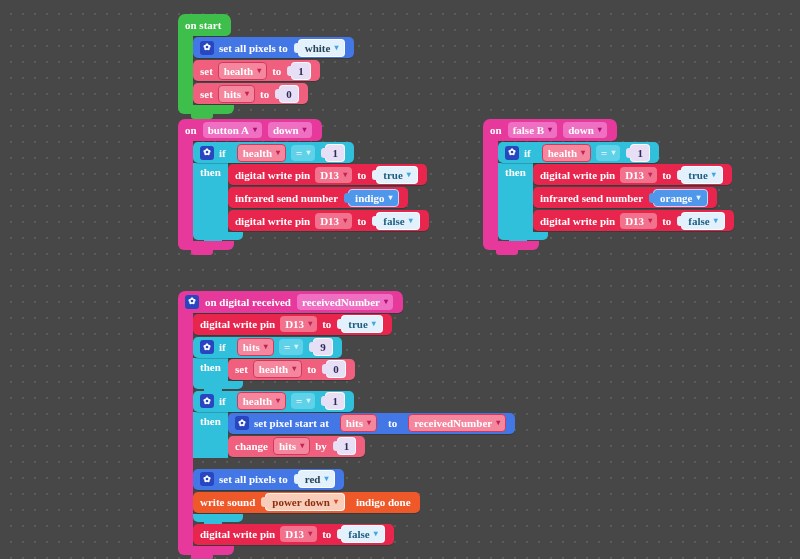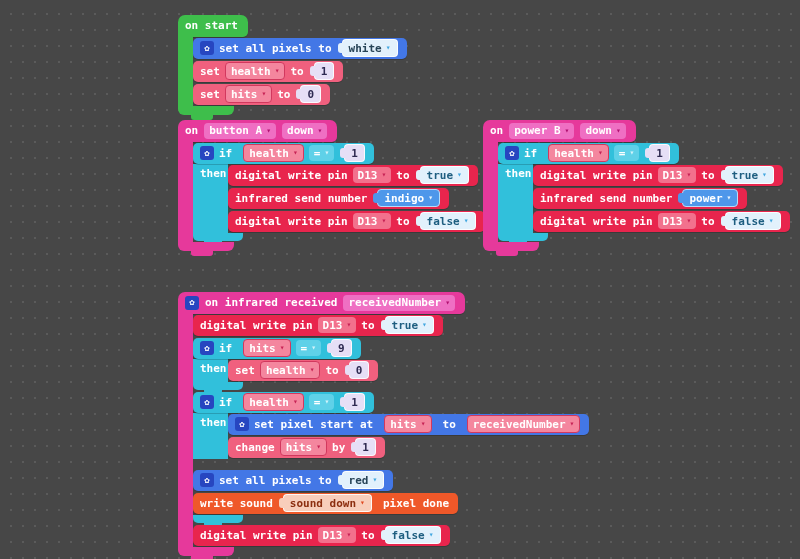--- a/index.html
+++ b/index.html
@@ -3,21 +3,21 @@
 <meta charset="utf-8">
 <style>
   html,body{margin:0;padding:0;}
   body{
     width:800px;height:559px;position:relative;overflow:hidden;
     background-color:var(--canvas,#474747);
     background-image:radial-gradient(circle, var(--dot,#5b5b5b) 1.1px, transparent 1.5px);
     background-size:12px 16px;background-position:5px 6px;
     font-family:"DejaVu Sans Mono", monospace;font-weight:bold;
   }
-  .group{position:absolute;width:max-content;}
+  .group{position:absolute;width:max-content;font-family:Liberation Serif, serif;}
   .hat{
     display:inline-flex;align-items:center;gap:6px;height:22px;
     padding:0 10px 0 7px;border-radius:7px 7px 5px 0;color:#fff;font-size:11px;
     width:max-content;box-shadow:0 1px 0 rgba(0,0,0,.18);
   }
   .bodyrow{display:flex;align-items:stretch;}
   .spine{width:15px;flex:none;}
   .children{display:flex;flex-direction:column;align-items:flex-start;gap:2px;padding:1px 0;}
   .block{
     display:inline-flex;align-items:center;gap:5px;height:21px;
@@ -181,21 +181,21 @@
       </div>
     </div>
   </div>
   <div class="foot" style="background:var(--magenta)"></div>
 </div>
 
 <div class="group" style="left:483px;top:119px">
   <div class="hat" style="background:var(--magenta)">
     <span class="lbl">on</span>
     <span class="chip" style="background:var(--magentaChip)">
-      <span>power B</span>
+      <span>false B</span>
       <span class="arr arr-magenta">▾</span>
     </span>
     <span class="chip" style="background:var(--magentaChip)">
       <span>down</span>
       <span class="arr arr-magenta">▾</span>
     </span>
   </div>
   <div class="bodyrow">
     <div class="spine" style="background:var(--magenta)"></div>
     <div class="children">
@@ -228,21 +228,21 @@
               </span>
               <span class="lbl">to</span>
               <span class="slot bool">
                 <span>true</span>
                 <span class="arr arr-blue">▾</span>
               </span>
             </div>
             <div class="block" style="background:var(--red)">
               <span class="lbl">infrared send number</span>
               <span class="slot bluechip">
-                <span>power</span>
+                <span>orange</span>
                 <span class="arr arr-white">▾</span>
               </span>
             </div>
             <div class="block" style="background:var(--red)">
               <span class="lbl">digital write pin</span>
               <span class="chip" style="background:var(--redChip)">
                 <span>D13</span>
                 <span class="arr arr-red">▾</span>
               </span>
               <span class="lbl">to</span>
@@ -256,21 +256,21 @@
         <div class="cfoot" style="background:var(--cyan)"></div>
       </div>
     </div>
   </div>
   <div class="foot" style="background:var(--magenta)"></div>
 </div>
 
 <div class="group" style="left:178px;top:290px">
   <div class="hat" style="background:var(--magenta)">
     <span class="gear">✿</span>
-    <span class="lbl">on infrared received</span>
+    <span class="lbl">on digital received</span>
     <span class="chip" style="background:var(--magentaChip)">
       <span>receivedNumber</span>
       <span class="arr arr-magenta">▾</span>
     </span>
   </div>
   <div class="bodyrow">
     <div class="spine" style="background:var(--magenta)"></div>
     <div class="children">
 
       <div class="block" style="background:var(--red)">
@@ -376,24 +376,24 @@
               <span class="gear">✿</span>
               <span class="lbl">set all pixels to</span>
               <span class="slot colorv">
                 <span>red</span>
                 <span class="arr arr-blue">▾</span>
               </span>
             </div>
             <div class="block" style="background:var(--orange)">
               <span class="lbl">write sound</span>
               <span class="slot sound">
-                <span>sound down</span>
+                <span>power down</span>
                 <span class="arr arr-orange">▾</span>
               </span>
-              <span class="lbl sp">pixel done</span>
+              <span class="lbl sp">indigo done</span>
             </div>
           </div>
         </div>
         <div class="cfoot" style="background:var(--cyan)"></div>
       </div>
 
       <div class="block" style="background:var(--red)">
         <span class="lbl">digital write pin</span>
         <span class="chip" style="background:var(--redChip)">
           <span>D13</span>

